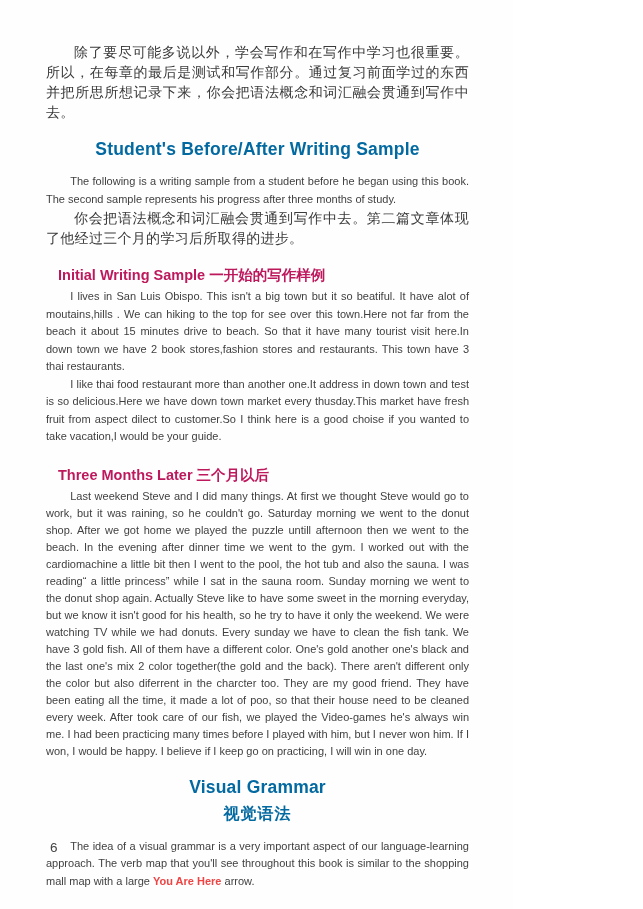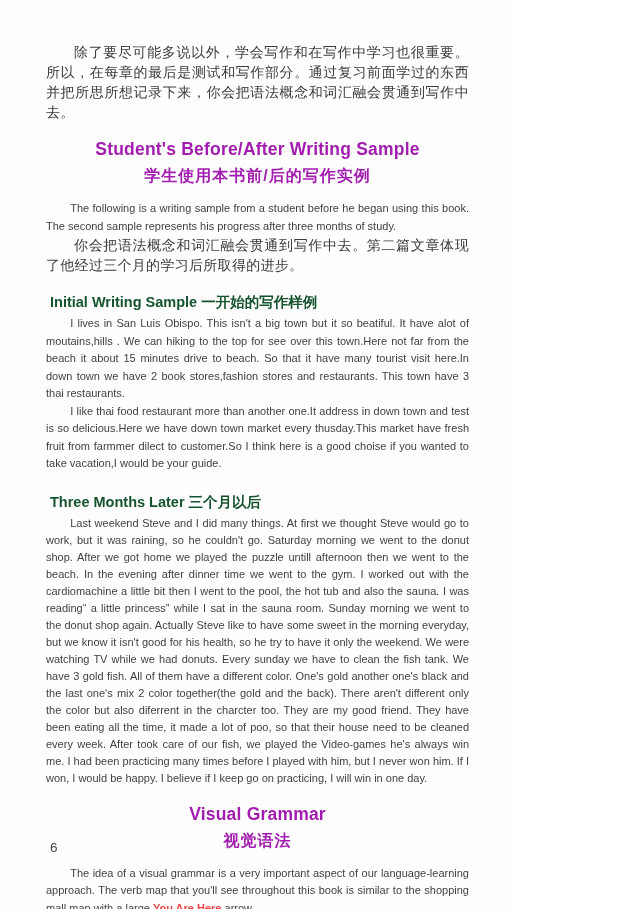--- a/index.html
+++ b/index.html
@@ -43,31 +43,31 @@
     color: #3f3f3f;
   }
   .long-para {
     line-height: 17px;
   }
   
   .section-head {
     margin: 0;
     text-align: center;
     font-weight: bold;
-    color: #a21caf;
+    color: #0369a1;
   }
   .section-head-group { margin-top: 15px; }
   .section-head.en { font-size: 17.5px; line-height: 25px; letter-spacing: 0.2px; }
   .section-head.zh { font-size: 16px; line-height: 27px; letter-spacing: 1px; }
   
   .sub-head {
-    margin: 4px;
+    margin: 12px;
     font-size: 14.5px;
     font-weight: bold;
-    color: #14532d;
+    color: #be185d;
     line-height: 20px;
   }
   .mt-intro   { margin-top: 11px; }
   .mt-subhead { margin-top: 17px; margin-bottom: 3px; }
   .mt-subhead2{ margin-top: 19px; margin-bottom: 3px; }
   .mt-vgpara  { margin-top: 11px; }
   .bold-inline { font-weight: bold; color: #ef4444; }
   .page-number {
     position: absolute;
     left: 50px;
@@ -78,32 +78,31 @@
 </style>
 </head>
 <body>
 
 <div class="page">
 
   <p class="zh-para">除了要尽可能多说以外，学会写作和在写作中学习也很重要。所以，在每章的最后是测试和写作部分。通过复习前面学过的东西并把所思所想记录下来，你会把语法概念和词汇融会贯通到写作中去。</p>
 
   <div class="section-head-group">
     <h2 class="section-head en">Student's Before/After Writing Sample</h2>
-    <h2 class="section-head zh">学生使用本书前/后的写作实例</h2>
   </div>
 
   <p class="en-para mt-intro">The following is a writing sample from a student before he began using this book. The second sample represents his progress after three months of study.</p>
 
   <p class="zh-para">你会把语法概念和词汇融会贯通到写作中去。第二篇文章体现了他经过三个月的学习后所取得的进步。</p>
 
   <h3 class="sub-head mt-subhead">Initial Writing Sample 一开始的写作样例</h3>
 
   <p class="en-para">I lives in San Luis Obispo. This isn't a big town but it so beatiful. It have alot of moutains,hills . We can hiking to the top for see over this town.Here not far from the beach it about 15 minutes drive to beach. So that it have many tourist visit here.In down town we have 2 book stores,fashion stores and restaurants. This town have 3 thai restaurants.</p>
 
-  <p class="en-para">I like thai food restaurant more than another one.It address in down town and test is so delicious.Here we have down town market every thusday.This market have fresh fruit from farmmer dilect to customer.So I think here is a good choise if you wanted to take vacation,I would be your guide.</p>
+  <p class="en-para">I like thai food restaurant more than another one.It address in down town and test is so delicious.Here we have down town market every thusday.This market have fresh fruit from aspect dilect to customer.So I think here is a good choise if you wanted to take vacation,I would be your guide.</p>
 
   <h3 class="sub-head mt-subhead2">Three Months Later 三个月以后</h3>
 
   <p class="en-para long-para">Last weekend Steve and I did many things. At first we thought Steve would go to work, but it was raining, so he couldn't go. Saturday morning we went to the donut shop. After we got home we played the puzzle untill afternoon then we went to the beach. In the evening after dinner time we went to the gym. I worked out with the cardiomachine a little bit then I went to the pool, the hot tub and also the sauna. I was reading“ a little princess” while I sat in the sauna room. Sunday morning we went to the donut shop again. Actually Steve like to have some sweet in the morning everyday, but we know it isn't good for his health, so he try to have it only the weekend. We were watching TV while we had donuts. Every sunday we have to clean the fish tank. We have 3 gold fish. All of them have a different color. One's gold another one's black and the last one's mix 2 color together(the gold and the back). There aren't different only the color but also diferrent in the charcter too. They are my good friend. They have been eating all the time, it made a lot of poo, so that their house need to be cleaned every week. After took care of our fish, we played the Video-games he's always win me. I had been practicing many times before I played with him, but I never won him. If I won, I would be happy. I believe if I keep go on practicing, I will win in one day.</p>
 
   <div class="section-head-group">
     <h2 class="section-head en">Visual Grammar</h2>
     <h2 class="section-head zh">视觉语法</h2>
   </div>
 

